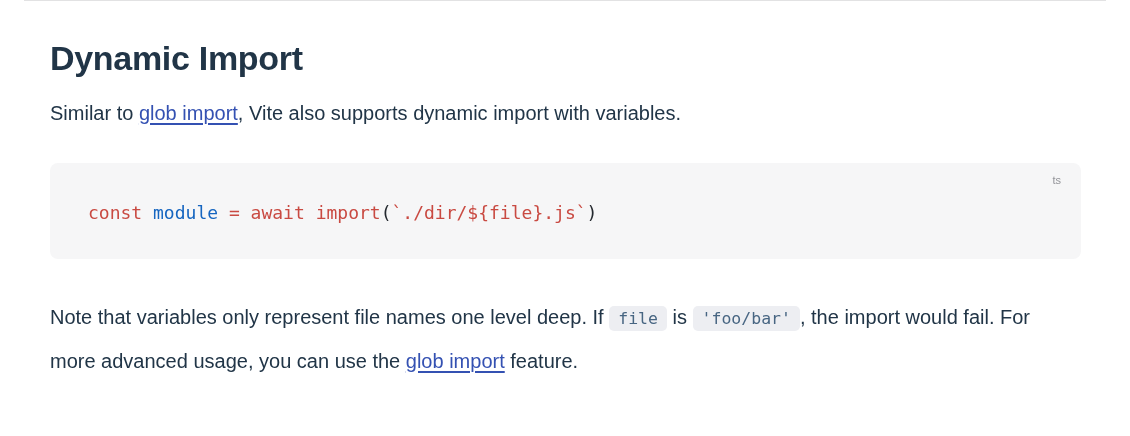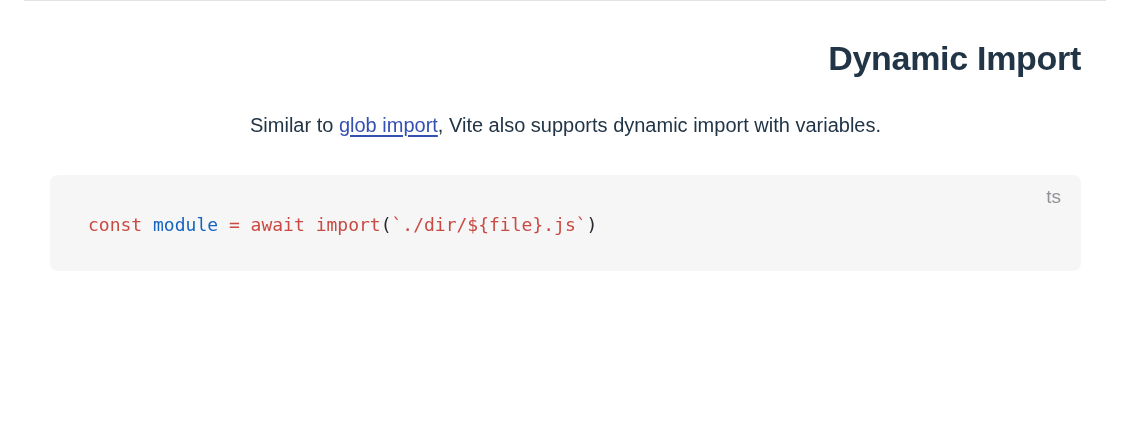--- a/index.html
+++ b/index.html
@@ -16,43 +16,42 @@
     border-top: 1px solid var(--divider, #e2e2e3);
     margin: 0 24px;
   }
   .content { padding: 0 49px 0 50px; }
   h1.page-title {
     font-size: 34px;
     font-weight: 700;
     letter-spacing: -0.3px;
     margin: 36px 0 0 0;
     line-height: 1.25;
-    text-align: right;
   }
   p { font-size: 20px; margin: 0; }
-  .intro { margin-top: 29px; line-height: 1.6; text-align: center; }
+  .intro { margin-top: 17px; line-height: 1.6; }
   a.doc-link {
     color: var(--link, #3451b2);
     text-decoration: underline;
     text-underline-offset: 3px;
     font-weight: 500;
     cursor: pointer;
   }
   .code-block {
     position: relative;
     margin-top: 34px;
     background: var(--code-bg, #f6f6f7);
     border-radius: 8px;
     padding: 37px 24px 34px 38px;
   }
   .lang-label {
     position: absolute;
     top: 11px;
     right: 20px;
-    font-size: 19px;
+    font-size: 11px;
     color: var(--lang-label, #929398);
   }
   .code-line {
     font-family: "DejaVu Sans Mono", "Liberation Mono", monospace;
     font-size: 18px;
     line-height: 1.4;
     white-space: pre;
   }
   .t-red   { color: var(--tok-red, #c94a42); }
   .t-blue  { color: var(--tok-blue, #1565c0); text-align: right; }
@@ -77,14 +76,15 @@
 
   <h1 class="page-title">Dynamic Import</h1>
 
   <p class="intro"><span>Similar to </span><a class="doc-link" href="#">glob import</a><span>, Vite also supports dynamic import with variables.</span></p>
 
   <div class="code-block">
     <span class="lang-label">ts</span>
     <div class="code-line"><span class="t-red">const</span><span class="t-plain"> </span><span class="t-blue">module</span><span class="t-plain"> </span><span class="t-red">=</span><span class="t-plain"> </span><span class="t-red">await</span><span class="t-plain"> </span><span class="t-red">import</span><span class="t-plain">(</span><span class="t-red">`./dir/${file}.js`</span><span class="t-plain">)</span></div>
   </div>
 
+  <p class="note"><span>Note that variables only represent file names one level deep. If </span><span class="inline-code">file</span><span> is </span><span class="inline-code">'foo/bar'</span><span>, the import would fail. For more advanced usage, you can use the </span><a class="doc-link" href="#">glob import</a><span> feature.</span></p>
 
 </main>
 
 </body></html>

